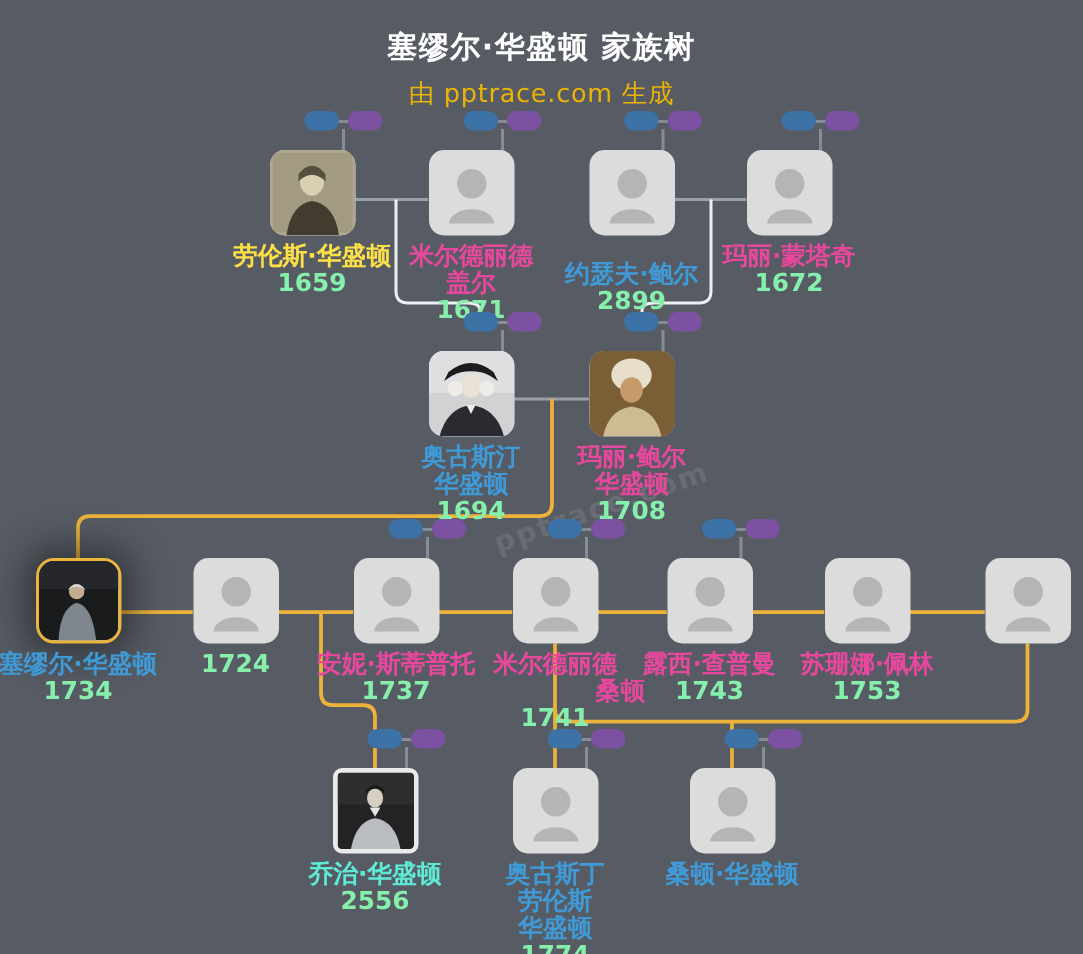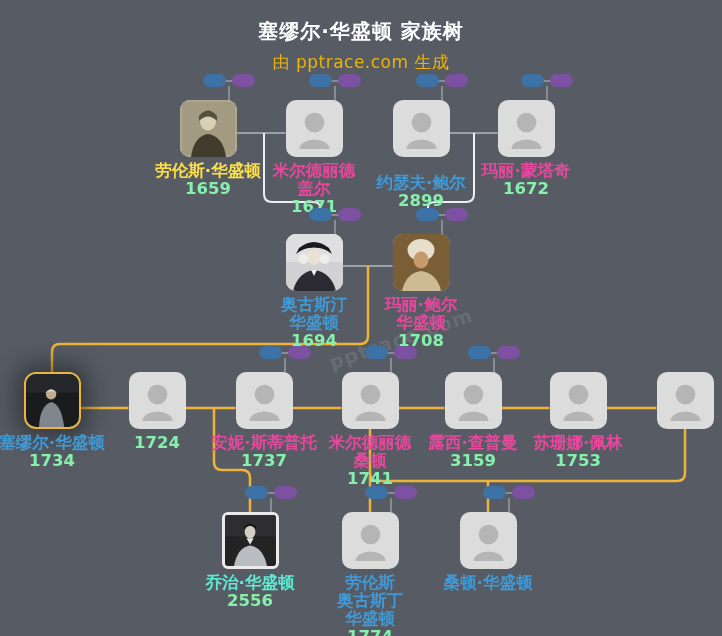--- a/index.html
+++ b/index.html
@@ -237,40 +237,40 @@
           <div class="lk" style="left:29px;background:#7c51a1"></div>
         </div>
         <div class="card">
           <svg viewBox="0 0 57 57">
       <circle cx="28.5" cy="22.5" r="9.8" fill="#b5b5b5"></circle>
       <path d="M13.5 49 a15 9.5 0 0 1 30 0 z" fill="#b5b5b5"></path>
           </svg>
         </div>
         <div class="nm">
           <div style="color: rgb(232, 71, 158);">米尔德丽德</div>
-          <div style="color: rgb(232, 71, 158);">桑顿</div>
+          <div style="color: rgb(232, 71, 158); text-align: right;">桑顿</div>
           <div class="yr">1741</div>
         </div>
       </div>
       <div class="person" style="left: 413px; top: 344px;">
         <div class="ip">
           <div class="stub"></div>
           <div class="conn"></div>
           <div class="lk" style="left:0;background:#3c72a6"></div>
           <div class="lk" style="left:29px;background:#7c51a1"></div>
         </div>
         <div class="card">
           <svg viewBox="0 0 57 57">
       <circle cx="28.5" cy="22.5" r="9.8" fill="#b5b5b5"></circle>
       <path d="M13.5 49 a15 9.5 0 0 1 30 0 z" fill="#b5b5b5"></path>
           </svg>
         </div>
         <div class="nm">
           <div style="color: rgb(232, 71, 158);">露西·查普曼</div>
-          <div class="yr">3159</div>
+          <div class="yr">1743</div>
         </div>
       </div>
       <div class="person" style="left: 518px; top: 344px;">
         <div class="card">
           <svg viewBox="0 0 57 57">
       <circle cx="28.5" cy="22.5" r="9.8" fill="#b5b5b5"></circle>
       <path d="M13.5 49 a15 9.5 0 0 1 30 0 z" fill="#b5b5b5"></path>
           </svg>
         </div>
         <div class="nm">
@@ -316,22 +316,22 @@
           <div class="lk" style="left:0;background:#3c72a6"></div>
           <div class="lk" style="left:29px;background:#7c51a1"></div>
         </div>
         <div class="card">
           <svg viewBox="0 0 57 57">
       <circle cx="28.5" cy="22.5" r="9.8" fill="#b5b5b5"></circle>
       <path d="M13.5 49 a15 9.5 0 0 1 30 0 z" fill="#b5b5b5"></path>
           </svg>
         </div>
         <div class="nm">
+          <div style="color: rgb(63, 154, 216);">奥古斯丁</div>
           <div style="color: rgb(63, 154, 216);">劳伦斯</div>
-          <div style="color: rgb(63, 154, 216);">奥古斯丁</div>
           <div style="color: rgb(63, 154, 216);">华盛顿</div>
           <div class="yr">1774</div>
         </div>
       </div>
       <div class="person" style="left: 428px; top: 484px;">
         <div class="ip">
           <div class="stub"></div>
           <div class="conn"></div>
           <div class="lk" style="left:0;background:#3c72a6"></div>
           <div class="lk" style="left:29px;background:#7c51a1"></div>

